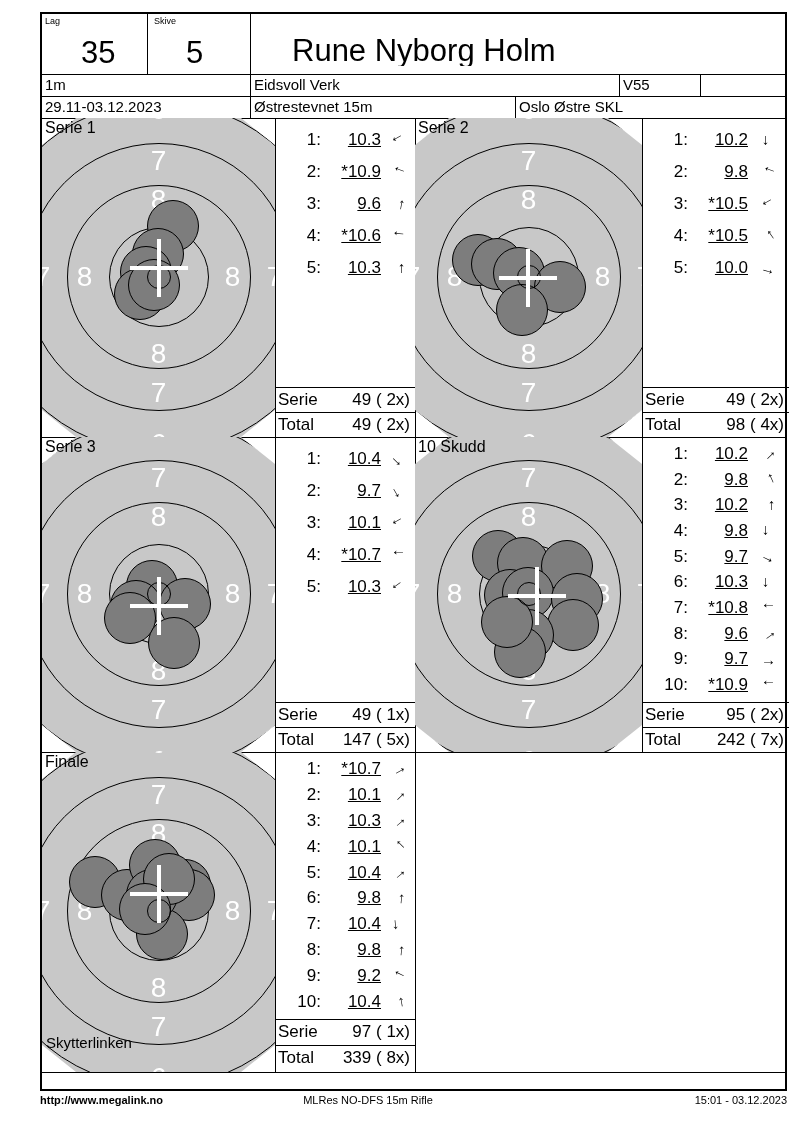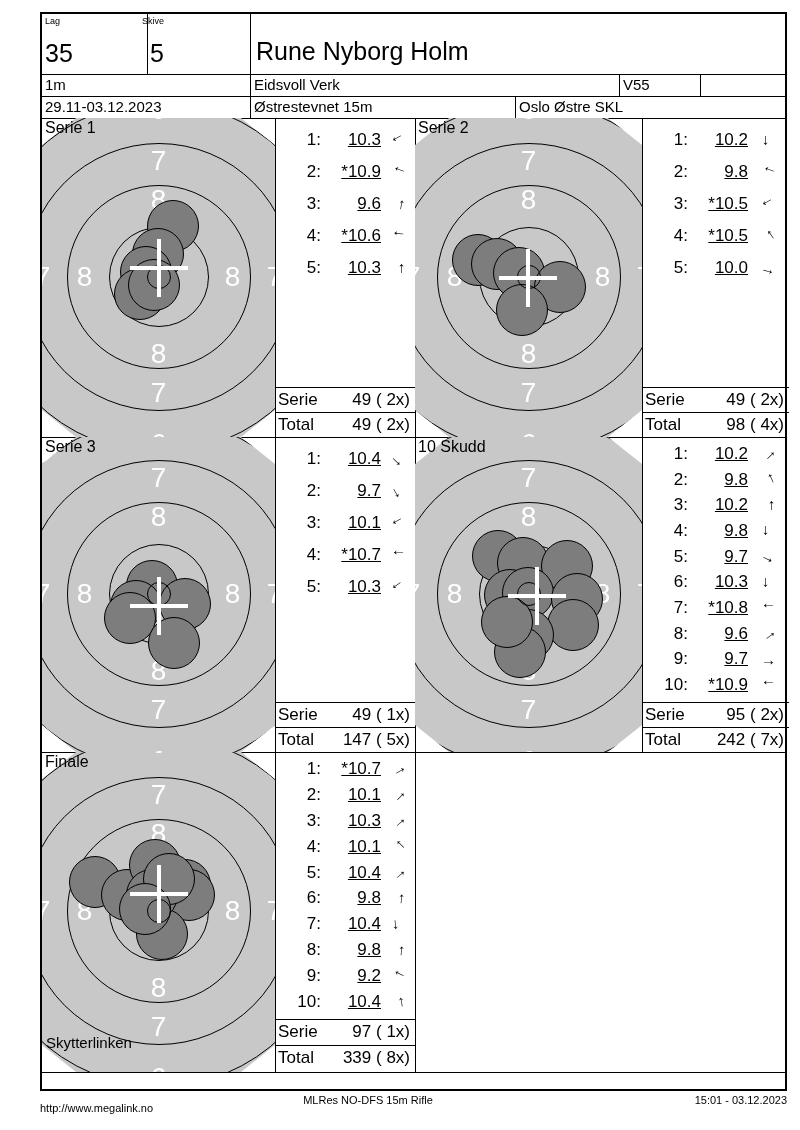--- a/index.html
+++ b/index.html
@@ -5,24 +5,24 @@
   html,body{margin:0;padding:0;background:#fff;}
   .page{position:relative;width:800px;height:1130px;background:#ffffff;
         font-family:"Liberation Sans",sans-serif;color:#000;overflow:hidden;}
   .sheet{position:absolute;left:40px;top:12px;width:747px;height:1079px;
          border:2px solid #000;box-sizing:border-box;}
   .hl{position:absolute;height:0;border-top:1px solid #000;}
   .vl{position:absolute;width:0;border-left:1px solid #000;}
   .cell{position:absolute;white-space:nowrap;overflow:hidden;}
   .f9{font-size:9px;line-height:10px;}
   .f15{font-size:15px;line-height:21px;}
-  .f29{font-size:25px;line-height:30px;}
+  .f29{font-size:31px;line-height:30px;margin-left:36px;}
   .banner{font-size:15px;line-height:20px;}
   .footer-line{position:absolute;left:40px;top:1094px;width:747px;font-size:11px;}
-  .fleft{position:absolute;left:0;top:8px;}
+  .fleft{position:absolute;left:0;top:0;font-weight:bold;}
   .fcenter{position:absolute;left:0;top:0;width:656px;text-align:center;}
   .fright{position:absolute;right:0;top:0;}
   
   .tgt{position:absolute;overflow:hidden;}
   .card{position:absolute;left:0;top:0;right:0;bottom:0;}
   .ring{position:absolute;border:1px solid #000;border-radius:50%;box-sizing:border-box;}
   .rnum{position:absolute;font-size:28px;line-height:28px;transform:translate(-50%,-50%);}
   .shot{position:absolute;width:52px;height:52px;border:1px solid #000;border-radius:50%;box-sizing:border-box;}
   .xbar{position:absolute;}
   .ptitle{position:absolute;left:3px;top:1px;font-size:16px;line-height:18px;z-index:9;}
@@ -37,21 +37,21 @@
   .sumval{padding-right:5px;text-align:right;}
 </style>
 </head>
 <body>
 
 <div class="page">
   <div class="sheet">
 
     <div class="cell f9" style="left:3px;top:2px;">Lag</div>
     <div class="cell f29" style="left:3px;top:24px;">35</div>
-    <div class="cell f9" style="left:100px;top:2px;">Skive</div>
+    <div class="cell f9" style="left:112px;top:2px;">Skive</div>
     <div class="cell f29" style="left:108px;top:24px;">5</div>
     <div class="cell f29" style="left:214px;top:22px;width:525px;">Rune Nyborg Holm</div>
 
     <div class="cell f15" style="left:3px;top:60px;width:200px;">1m</div>
     <div class="cell f15" style="left:212px;top:60px;width:360px;">Eidsvoll Verk</div>
     <div class="cell f15" style="left:581px;top:60px;width:74px;">V55</div>
 
     <div class="cell f15" style="left:3px;top:82px;width:200px;">29.11-03.12.2023</div>
     <div class="cell f15" style="left:212px;top:82px;width:256px;">Østrestevnet 15m</div>
     <div class="cell f15" style="left:477px;top:82px;width:266px;">Oslo Østre SKL</div>

